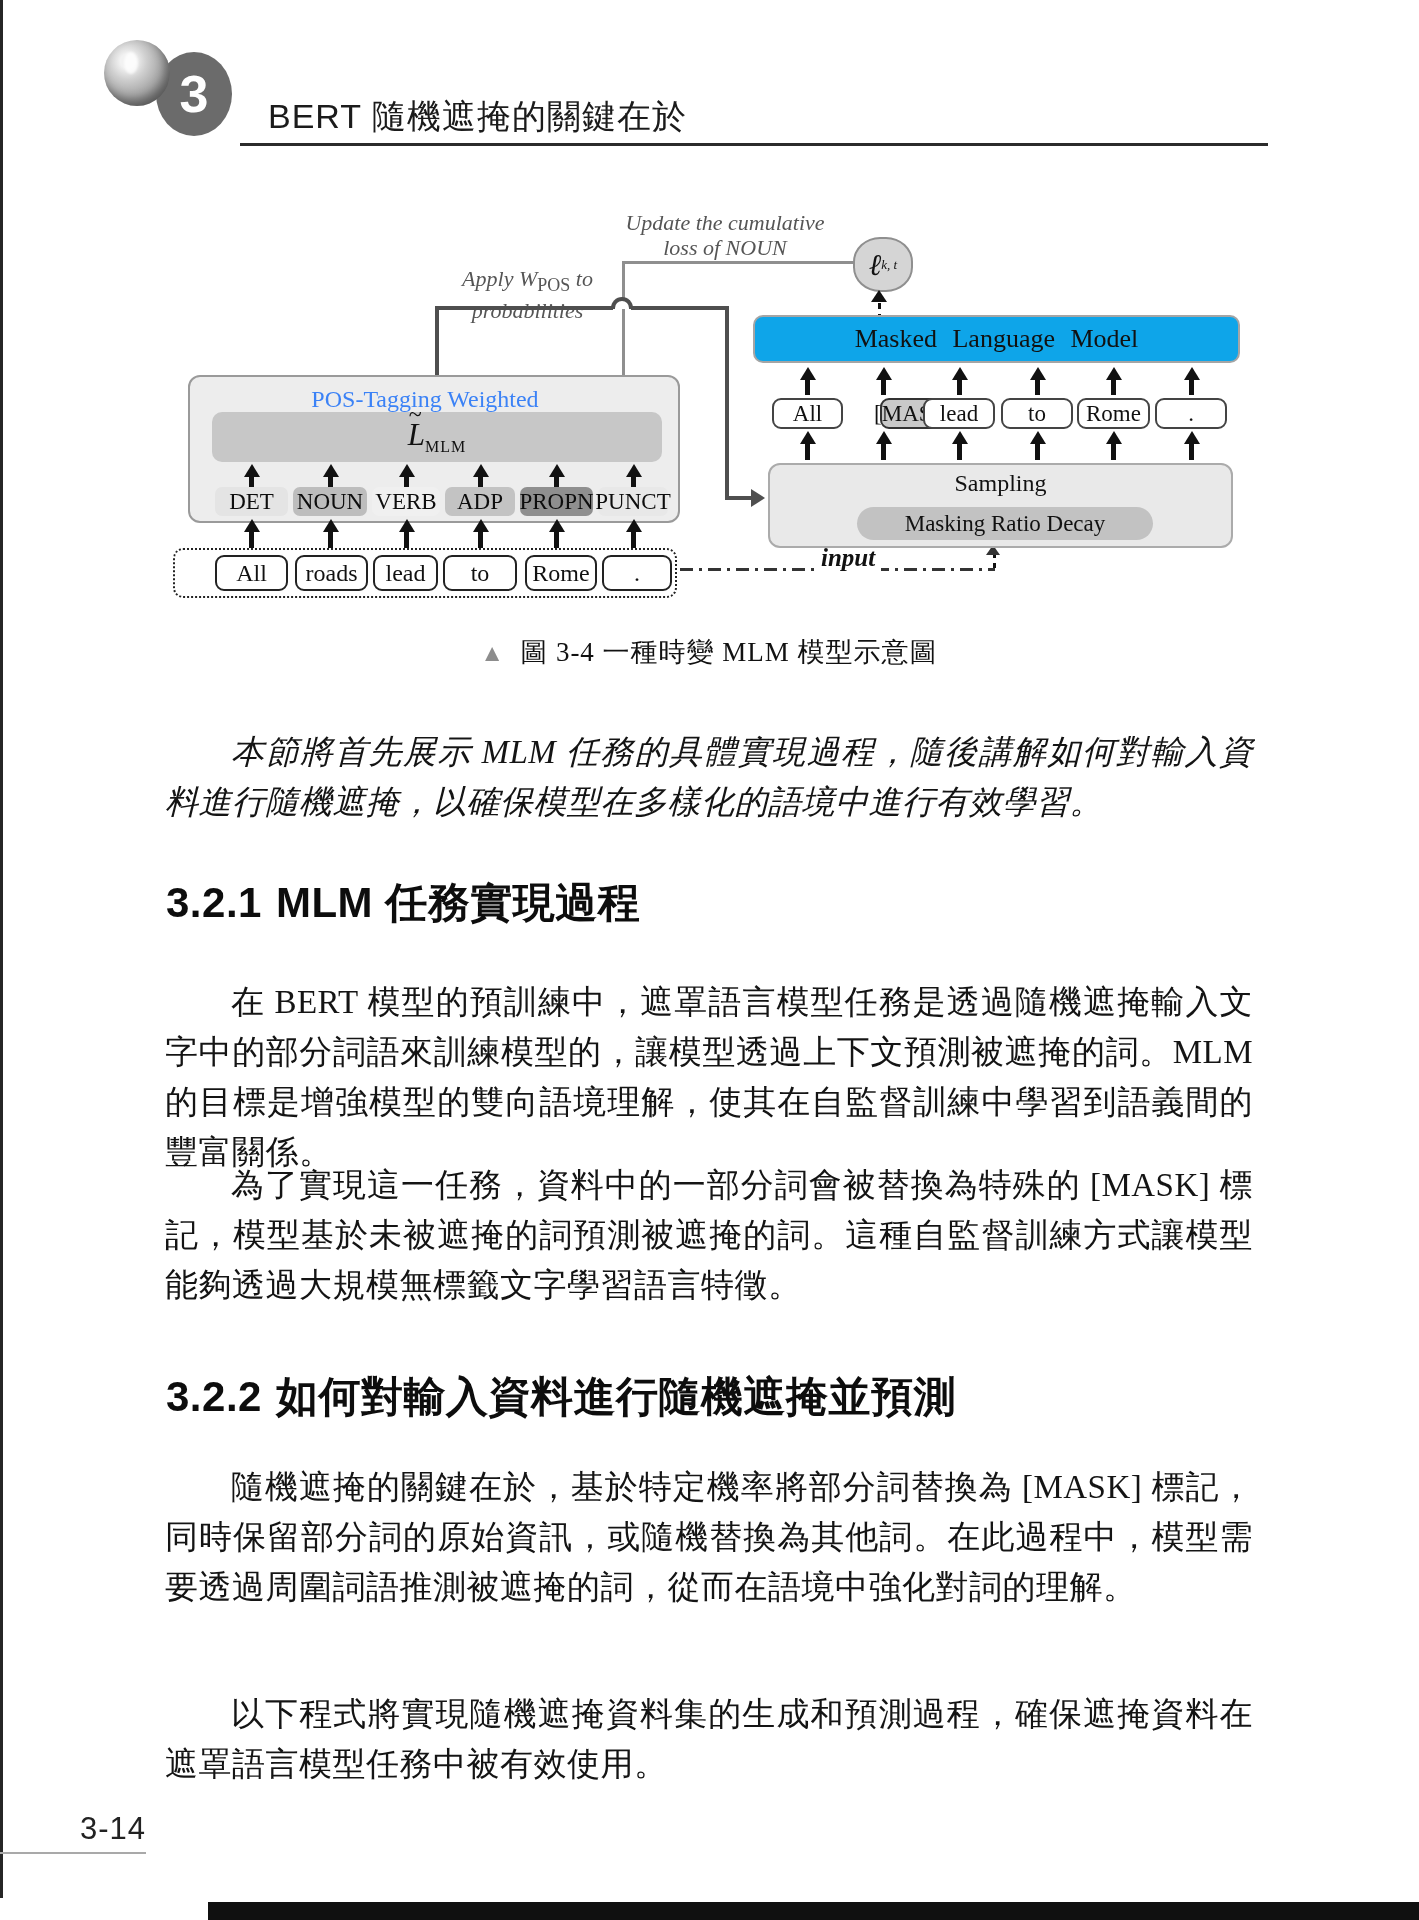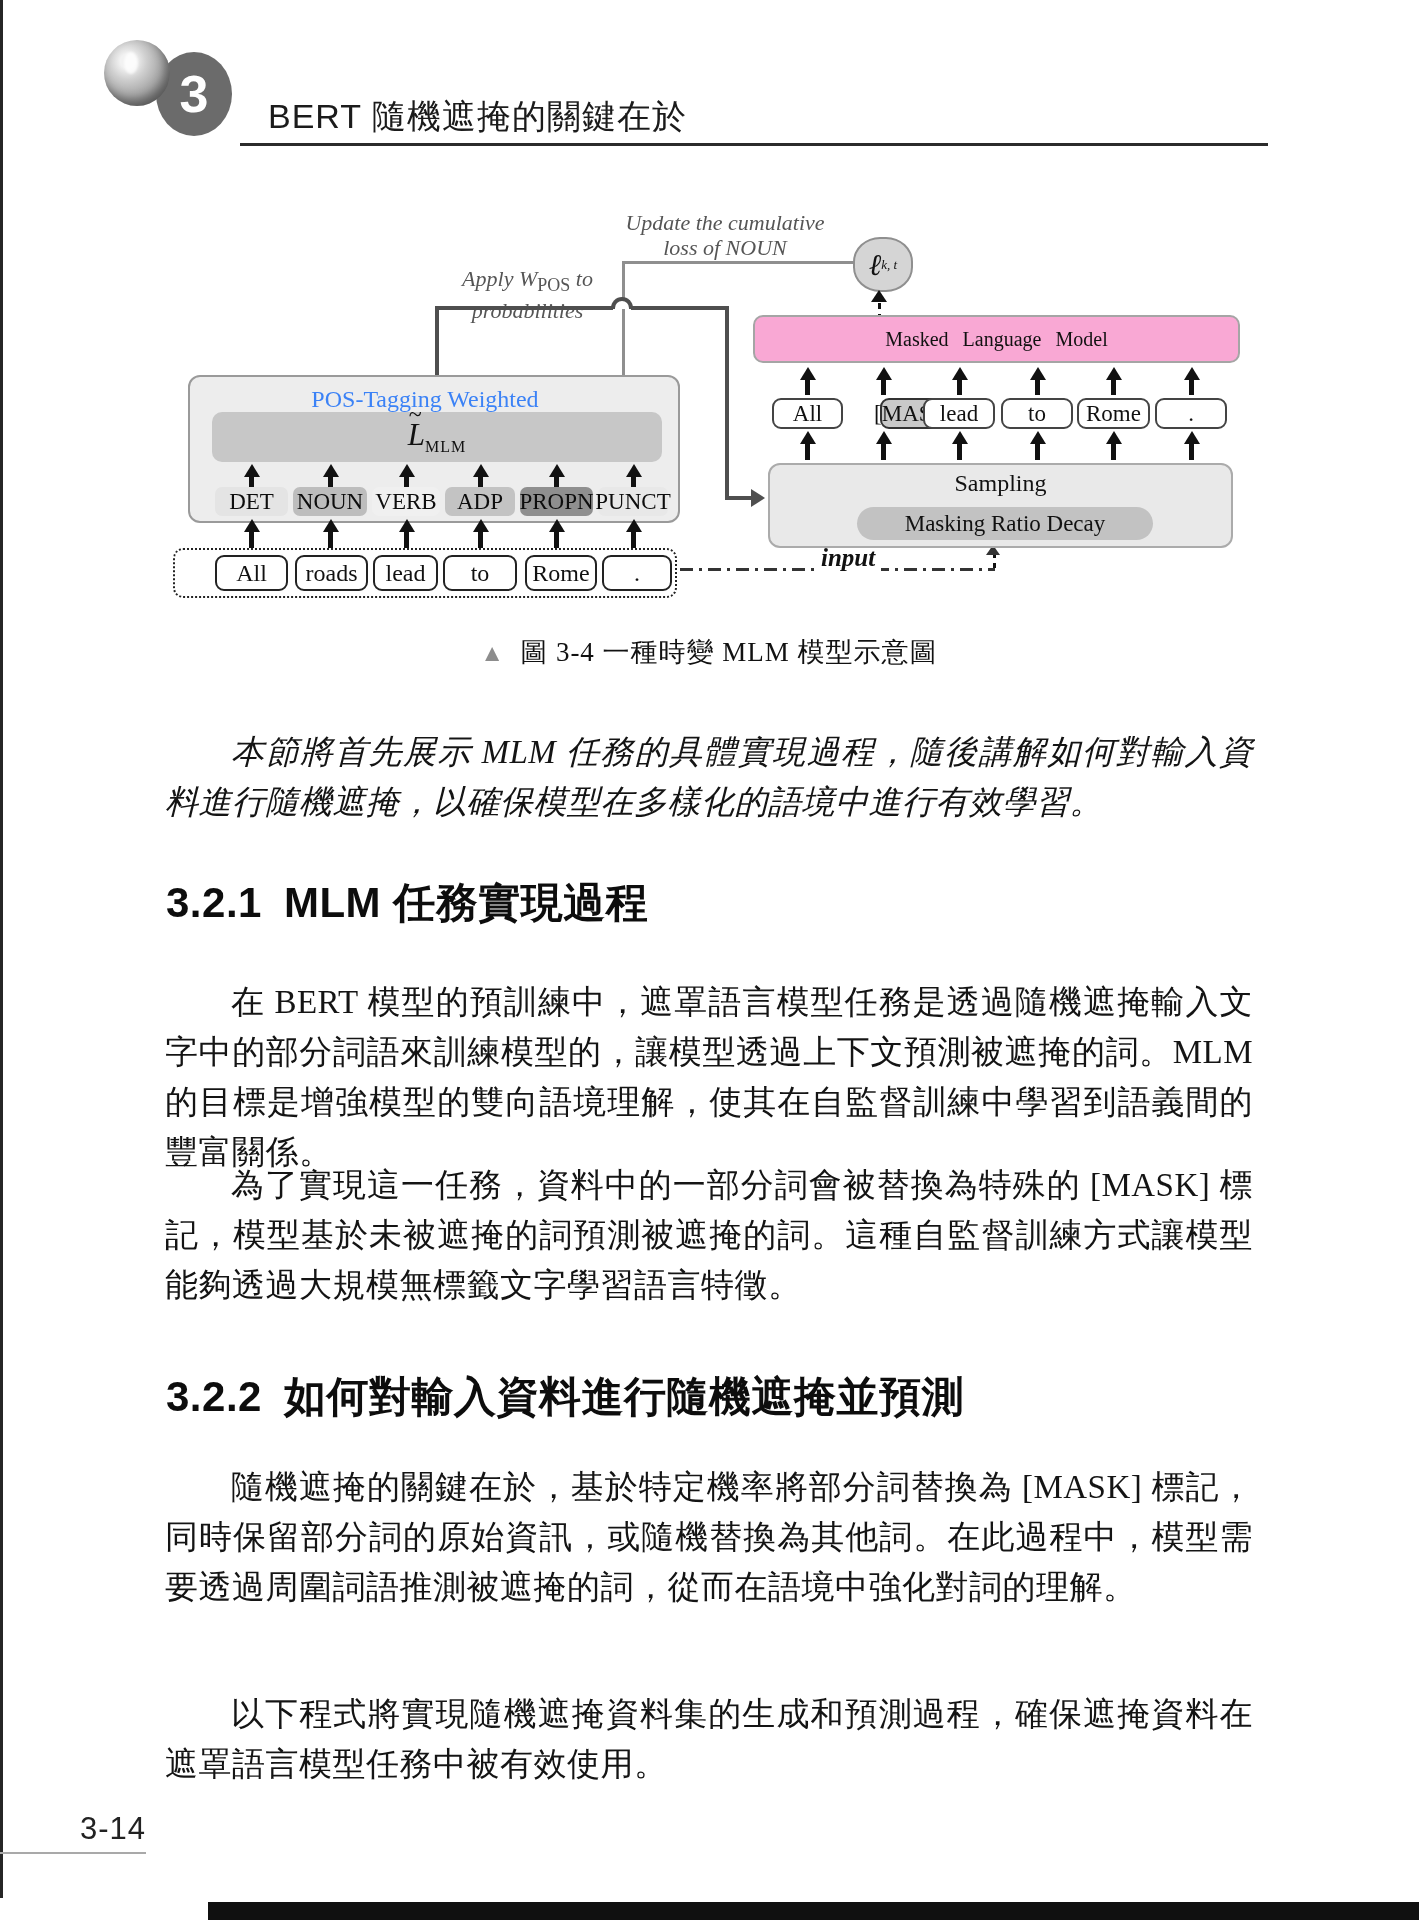--- a/index.html
+++ b/index.html
@@ -33,22 +33,22 @@
        border-radius:11px 11px 0 0;background:#fff;box-sizing:border-box;}
   .tri{position:absolute;width:0;height:0;}
 
   .box{position:absolute;box-sizing:border-box;display:flex;align-items:center;justify-content:center;}
   .pos-outer{left:188px;top:375px;width:492px;height:148px;background:#ededed;border:2px solid #9a9a9a;border-radius:12px;}
   .pos-outer-label{position:absolute;left:188px;top:380px;width:474px;text-align:center;font-size:24px;color:#3b82f6;margin-top:6px;}
   .lmlm-box{left:212px;top:412px;width:450px;height:50px;background:#c7c7c7;border-radius:10px;}
   .lmlm{position:relative;font-style:italic;font-size:31px;}
   .lmlm .tilde{position:absolute;left:1px;top:-16px;font-size:24px;font-style:normal;}
   .lmlm sub{font-size:16px;font-style:normal;letter-spacing:1px;}
-  .mlm-box{left:753px;top:315px;width:487px;height:48px;background:#f9a8d4;border:2px solid #a5a5a5;border-radius:10px;
-           font-size:20px;word-spacing:9px;}
+  .mlm-box{left:753px;top:315px;width:487px;height:48px;background:#0ea5e9;border:2px solid #a5a5a5;border-radius:10px;
+           font-size:26px;word-spacing:9px;}
   .sampling-box{left:768px;top:463px;width:465px;height:85px;background:#e9e9e9;border:2px solid #ababab;border-radius:12px;}
   .sampling-label{position:absolute;left:768px;top:470px;width:465px;text-align:center;font-size:24px;}
   .decay-bar{left:857px;top:507px;width:296px;height:33px;background:#c2c2c2;border-radius:17px;font-size:23px;}
   .loss-node{left:853px;top:237px;width:60px;height:55px;background:#d5d5d5;border:2px solid #8f8f8f;border-radius:45%;}
   .loss-node .ell{font-style:italic;font-size:30px;}
   .loss-node sub{font-size:13px;font-style:italic;}
 
   .ptag{position:absolute;top:487px;height:29px;border-radius:7px;}
   .ptag span{width:100%;height:100%;display:flex;align-items:center;justify-content:center;
              border-radius:7px;font-size:23px;color:#0d0d0d;}
@@ -69,21 +69,21 @@
            background-image:repeating-linear-gradient(90deg,#333 0 13px,transparent 13px 19px,#333 19px 22px,transparent 22px 28px);}
   .input-label{position:absolute;left:815px;top:544px;font-style:italic;font-weight:700;font-size:25px;background:#fff;padding:0 6px;}
 
   
   .caption{position:absolute;left:165px;top:634px;width:1088px;text-align:center;font-size:27px;letter-spacing:1px;}
   .caption .tri-marker{color:#8d8d8d;font-size:24px;margin-right:16px;letter-spacing:0;}
   .para{position:absolute;left:165px;width:1088px;font-size:33px;line-height:50px;letter-spacing:.5px;
         text-align:justify;text-indent:66px;color:#141414;}
   .h2{position:absolute;left:166px;font-family:"Liberation Sans","DejaVu Sans",sans-serif;
       font-size:42px;font-weight:700;color:#0d0d0d;white-space:nowrap;letter-spacing:.5px;}
-  .h2 .num{margin-right:22px;}
+  .h2 .num{margin-right:14px;}
 
   
   .pageno{position:absolute;left:80px;top:1811px;font-family:"Liberation Sans","DejaVu Sans",sans-serif;
           font-size:31px;color:#222;letter-spacing:1px;}
   .pageno-rule{position:absolute;left:0;top:1852px;width:146px;height:2px;background:#a9a9a9;}
 </style>
 </head>
 <body>
 
 <div class="page">

